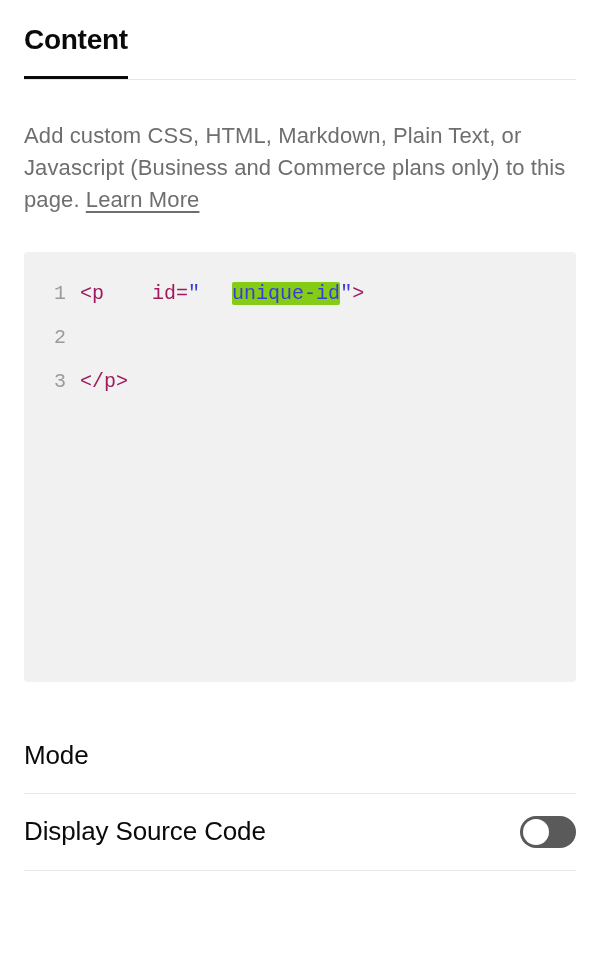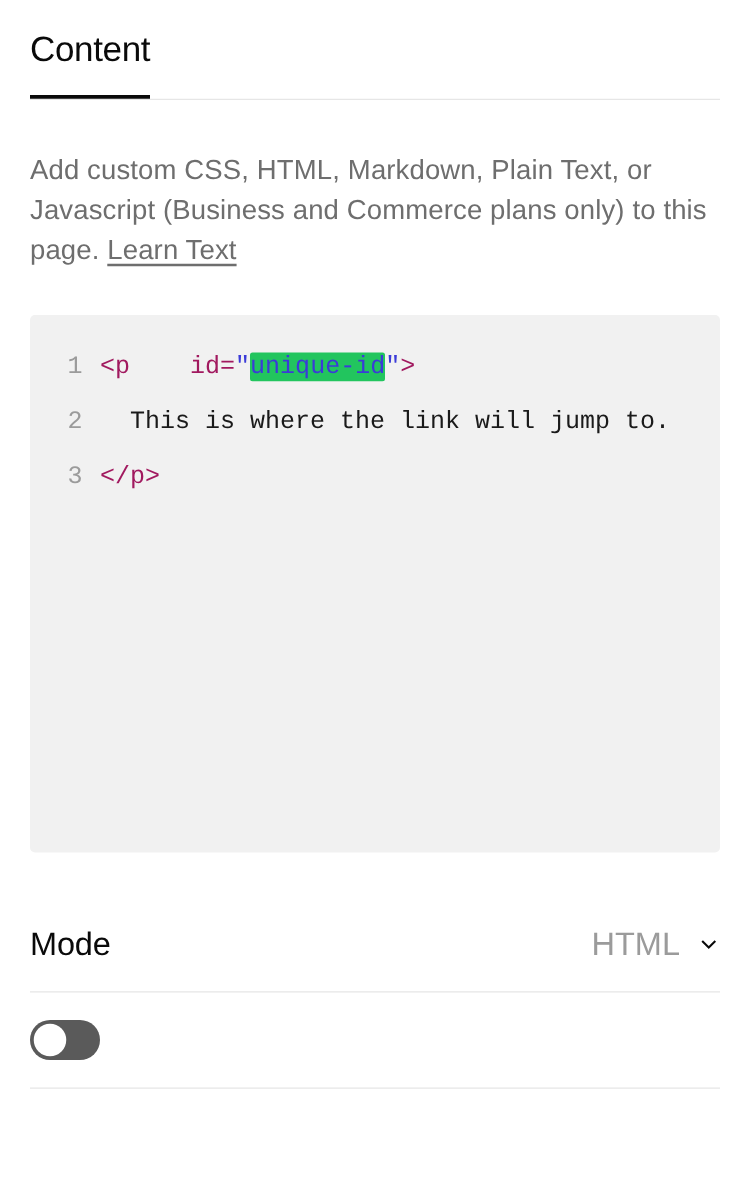--- a/index.html
+++ b/index.html
@@ -14,21 +14,21 @@
       height: 954px;
       padding: 24px;
     }
     .tab-header {
       display: flex;
       border-bottom: 1px solid #e6e6e6;
       margin-bottom: 40px;
     }
     .tab {
       font-size: 28px;
-      font-weight: 400;
+      font-weight: 700;
       color: #0a0a0a;
       padding-bottom: 20px;
       border-bottom: 3px solid #0a0a0a;
       cursor: pointer;
       letter-spacing: -0.01em;
     }
     .description {
       font-size: 22px;
       line-height: 1.45;
       color: #6e6e6e;
@@ -70,22 +70,23 @@
       white-space: pre-wrap;
       word-wrap: break-word;
     }
     .tag { color: #a1195f; }
     .attr-name { color: #a1195f; margin-left: 36px; }
     .attr-value { color: #3b3bd8; }
     .punct { color: #a1195f; }
     .operator { color: #a1195f; }
     .text { color: #1a1a1a; }
     .highlight {
-      background: #22c55e;
+      background: #84cc16;
       border-radius: 2px;
+      margin-left: 32px;
     }
     .row {
       display: flex;
       justify-content: space-between;
       align-items: center;
       padding: 22px 0;
       border-bottom: 1px solid #e6e6e6;
       text-align: center;
     }
     .row-label {
@@ -135,47 +136,40 @@
     }
   </style>
 </head>
 <body>
 
 <div class="tab-header">
   <div class="tab">Content</div>
 </div>
 
 <p class="description">
-  <span>Add custom CSS, HTML, Markdown, Plain Text, or Javascript (Business and Commerce plans only) to this page. </span><a class="learn-more">Learn Text</a>
+  <span>Add custom CSS, HTML, Markdown, Plain Text, or Javascript (Business and Commerce plans only) to this page. </span><a class="learn-more">Learn More</a>
 </p>
 
 <div class="code-editor">
   <div class="code-line">
     <span class="line-number">1</span>
     <span class="line-content"><span class="punct">&lt;</span><span class="tag">p</span><span> </span><span class="attr-name">id</span><span class="operator">=</span><span class="attr-value">"</span><span class="attr-value highlight">unique-id</span><span class="attr-value">"</span><span class="punct">&gt;</span></span>
   </div>
   <div class="code-line">
     <span class="line-number">2</span>
-    <span class="line-content text"><span>  </span><span>This is where the link will jump to.</span></span>
+    <span class="line-content text"><span>  </span></span>
   </div>
   <div class="code-line">
     <span class="line-number">3</span>
     <span class="line-content"><span class="punct">&lt;/</span><span class="tag">p</span><span class="punct">&gt;</span></span>
   </div>
 </div>
 
 <div class="row">
   <span class="row-label">Mode</span>
-  <div class="mode-select">
-    <span class="mode-value">HTML</span>
-    <span class="chevron-down-icon">
-      <svg viewBox="0 0 24 24">
-          <polyline points="5 9 12 16 19 9"></polyline>
-        </svg>
-    </span>
-  </div>
 </div>
 
 <div class="row">
+  <span class="row-label">Display Source Code</span>
   <div class="toggle">
     <div class="toggle-knob"></div>
   </div>
 </div>
 
 </body></html>

